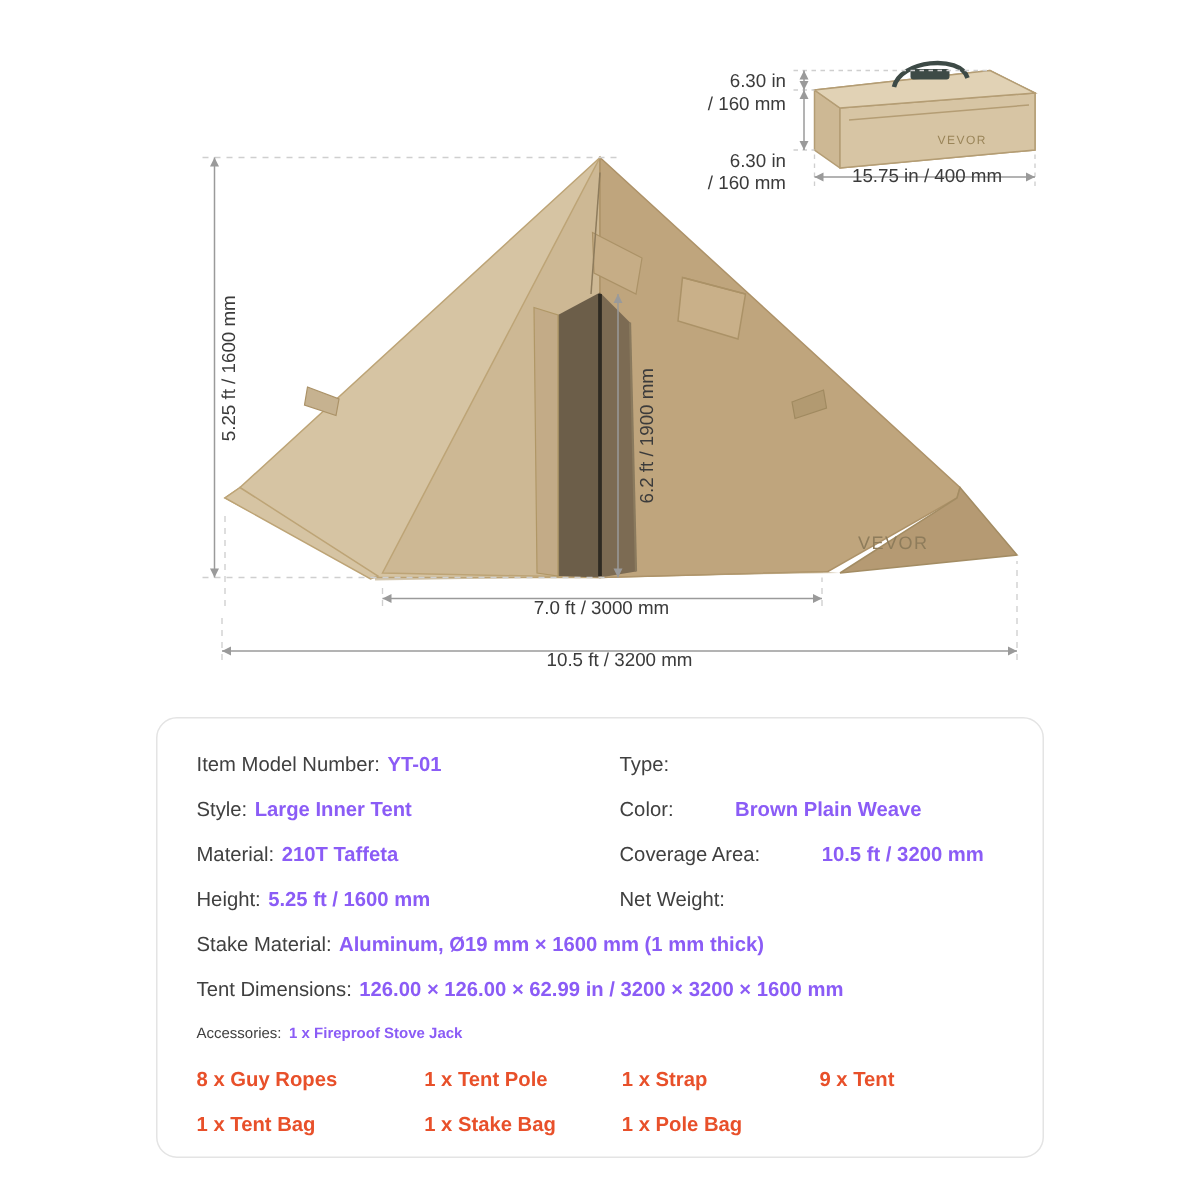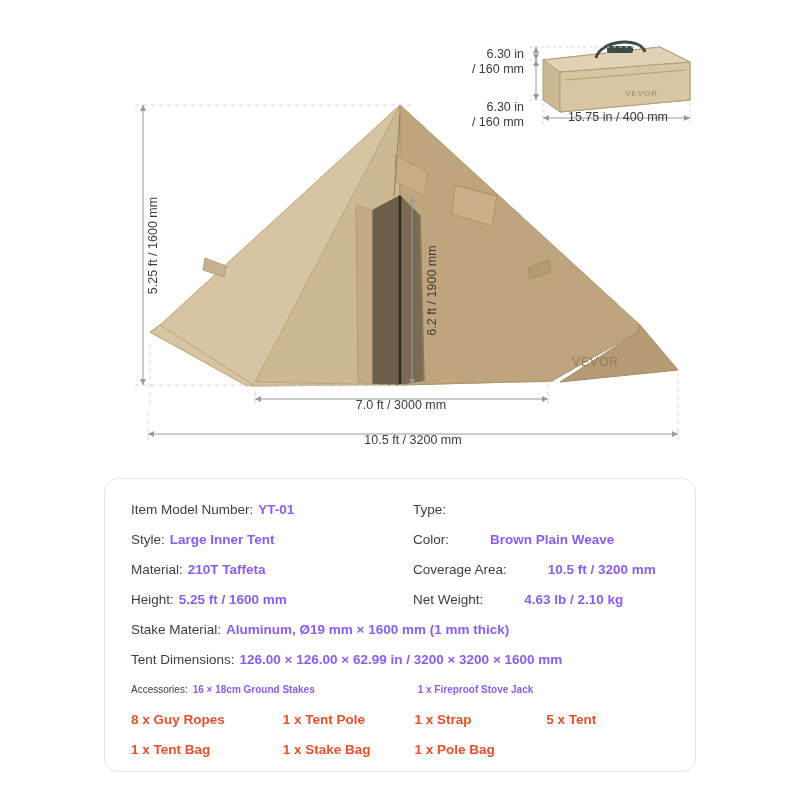--- a/index.html
+++ b/index.html
@@ -285,49 +285,47 @@
       </div>
     </div>
 
     <div class="spec-row">
       <div class="spec-col left">
         <span class="lbl">Height:</span>
         <span class="val">5.25 ft / 1600 mm</span>
       </div>
       <div class="spec-col right">
         <span class="lbl">Net Weight:</span>
-        <span class="val">4.63 lb / 2.10 kg</span>
       </div>
     </div>
 
     <div class="spec-row full">
       <div class="spec-col left">
         <span class="lbl">Stake Material:</span>
         <span class="val">Aluminum, Ø19 mm × 1600 mm (1 mm thick)</span>
       </div>
     </div>
 
     <div class="spec-row full">
       <div class="spec-col left">
         <span class="lbl">Tent Dimensions:</span>
         <span class="val">126.00 × 126.00 × 62.99 in / 3200 × 3200 × 1600 mm</span>
       </div>
     </div>
 
     <div class="acc-row">
       <span class="lbl">Accessories:</span>
-      <span class="val" style="margin-left:0; width:225px; display:inline-block;">16 × 18cm Ground Stakes</span>
       <span class="val" style="margin-left:0;">1 x Fireproof Stove Jack</span>
     </div>
 
     <div class="acc-grid">
       <span class="cell c1">8 x Guy Ropes</span>
       <span class="cell c2">1 x Tent Pole</span>
       <span class="cell c3">1 x Strap</span>
-      <span class="cell c4">5 x Tent</span>
+      <span class="cell c4">9 x Tent</span>
     </div>
 
     <div class="acc-grid">
       <span class="cell c1">1 x Tent  Bag</span>
       <span class="cell c2">1 x Stake Bag</span>
       <span class="cell c3">1 x Pole Bag</span>
     </div>
 
   </div>
 </div>

